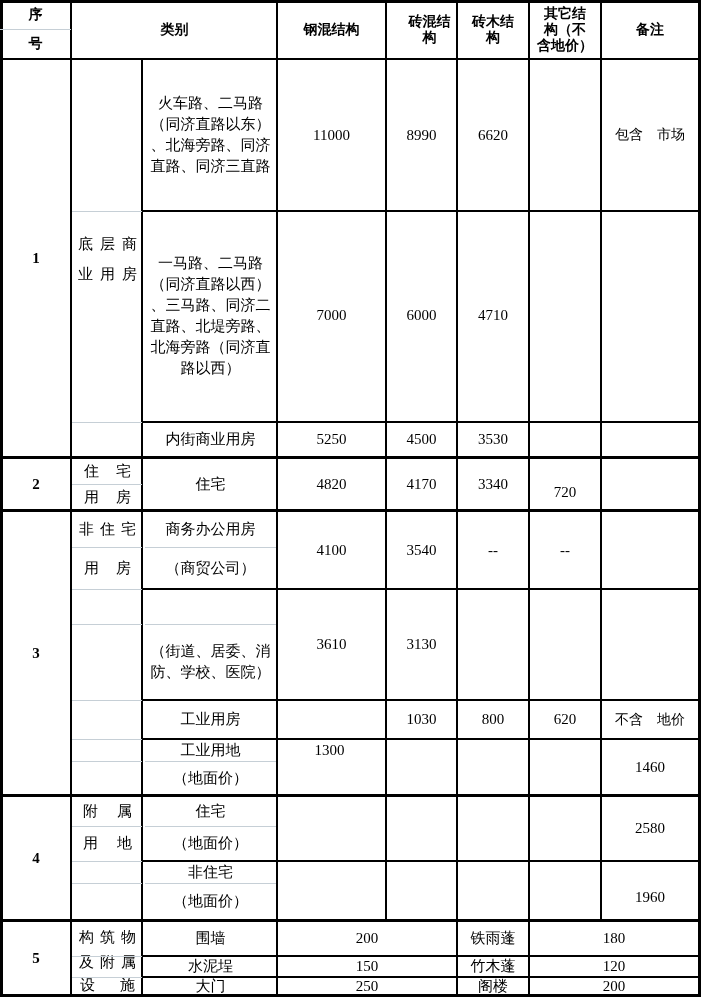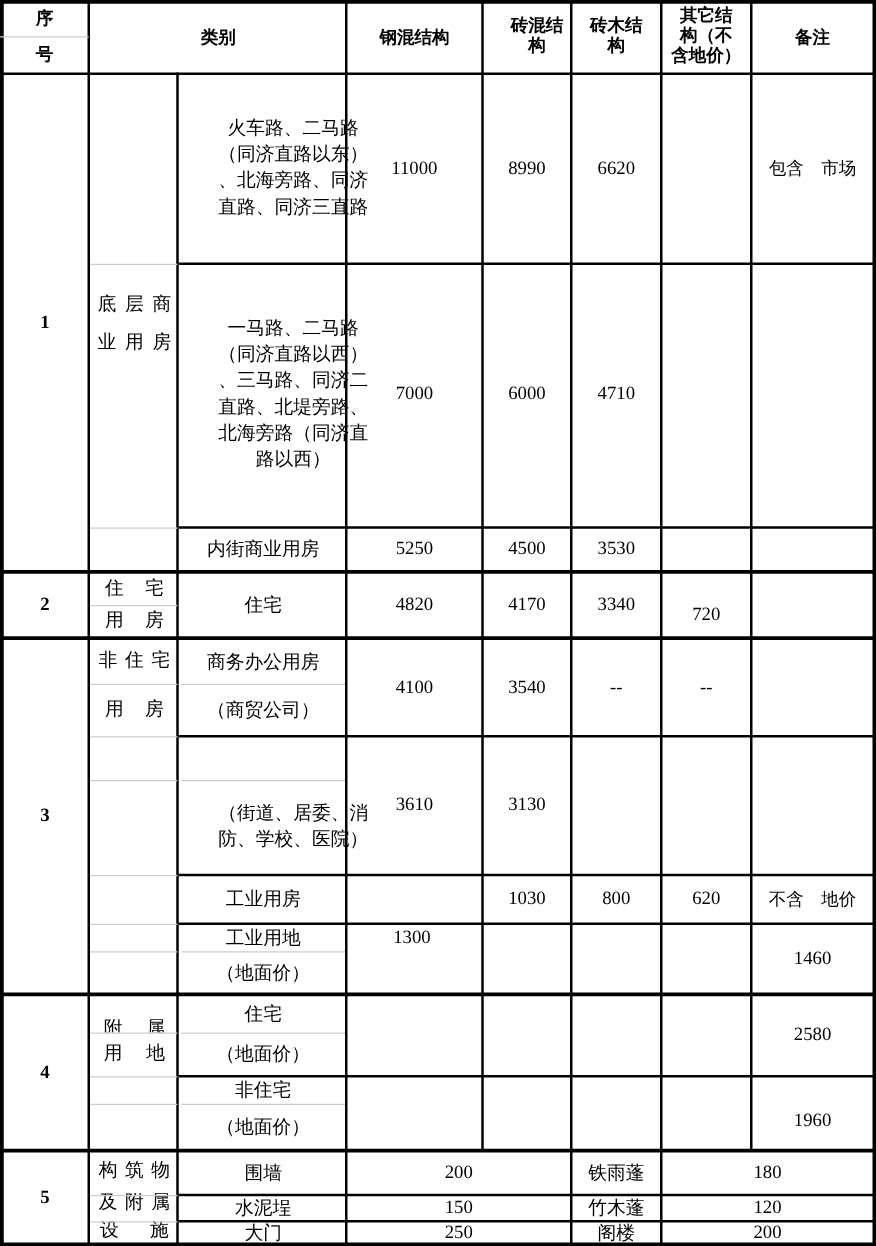--- a/index.html
+++ b/index.html
@@ -9,21 +9,21 @@
     overflow:hidden;
   }
   .cell{
     position:absolute;box-sizing:border-box;display:flex;
     align-items:center;justify-content:center;text-align:center;
     font-size:15px;color:#000;overflow:hidden;
   }
   .b{font-weight:bold;}
   .f14{font-size:14px;}
   .pre{white-space:pre-line;}
-  .lh21{line-height:21px;margin-left:24px;}
+  .lh21{line-height:21px;}
   .lh19{line-height:19px;}
   .lh16{line-height:16px;}
   .dist{
     position:absolute;box-sizing:border-box;display:block;
     text-align:justify;text-align-last:justify;
     font-size:15px;color:#000;overflow:hidden;
   }
   .line{position:absolute;}
 </style>
 </head>
@@ -102,21 +102,21 @@
   <div class="cell" style="left:388px;top:701px;width:67px;height:37px;">1030</div>
   <div class="cell" style="left:459px;top:701px;width:68px;height:37px;">800</div>
   <div class="cell" style="left:531px;top:701px;width:68px;height:37px;">620</div>
   <div class="cell f14" style="left:603px;top:701px;width:94px;height:37px;">不含　地价</div>
 
   <div class="cell" style="left:145px;top:740px;width:131px;height:21px;">工业用地</div>
   <div class="cell" style="left:145px;top:762px;width:131px;height:32px;">（地面价）</div>
   <div class="cell" style="left:603px;top:740px;width:94px;height:54px;">1460</div>
 
   <div class="cell b" style="left:2px;top:797px;width:68px;height:122px;">4</div>
-  <div class="dist" style="left:72px;top:797px;width:71px;height:29px;line-height:29px;padding:12px 11px;">附属</div>
+  <div class="dist" style="left:72px;top:797px;width:71px;height:29px;line-height:29px;padding:0 11px;">附属</div>
   <div class="dist" style="left:72px;top:827px;width:71px;height:33px;line-height:33px;padding:0 11px;">用地</div>
 
   <div class="cell" style="left:145px;top:797px;width:131px;height:29px;">住宅</div>
   <div class="cell" style="left:145px;top:827px;width:131px;height:33px;">（地面价）</div>
   <div class="cell" style="left:603px;top:797px;width:94px;height:63px;">2580</div>
 
   <div class="cell" style="left:145px;top:862px;width:131px;height:21px;">非住宅</div>
   <div class="cell" style="left:145px;top:884px;width:131px;height:35px;">（地面价）</div>
   <div class="cell" style="left:603px;top:862px;width:94px;height:71px;">1960</div>
 

